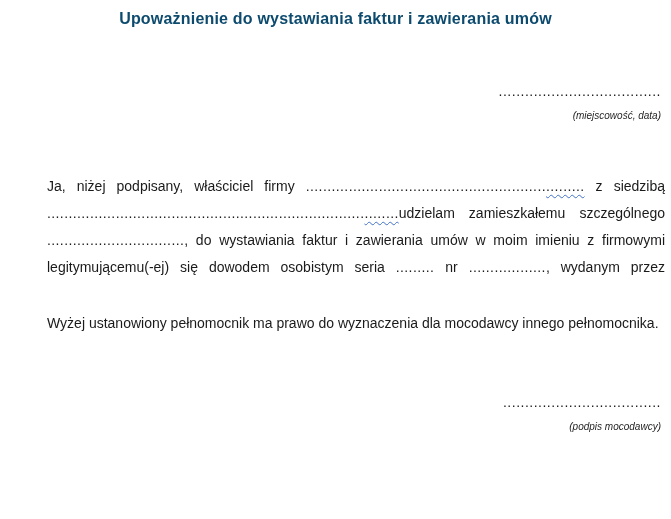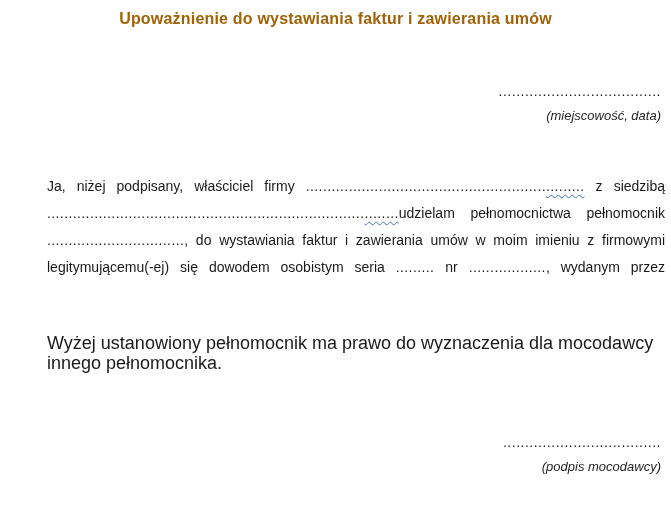--- a/index.html
+++ b/index.html
@@ -15,21 +15,21 @@
     font-family: "Liberation Sans", "DejaVu Sans", sans-serif;
     color: #1a1a1a;
     overflow: hidden;
   }
   .doc-title {
     margin: 0;
     padding-top: 10px;
     text-align: center;
     font-size: 16px;
     font-weight: bold;
-    color: #a16207;
+    color: #0c4a6e;
     letter-spacing: 0.2px;
   }
   .content {
     margin-left: 47px;
     width: 618px;
   }
   .right-block {
     text-align: right;
     padding-right: 4px;
   }
@@ -37,21 +37,21 @@
     margin-top: 54px;
   }
   .dotline {
     font-size: 14px;
     line-height: 18px;
     letter-spacing: 0.5px;
     color: #1a1a1a;
   }
   .caption {
     margin-top: 7px;
-    font-size: 13px;
+    font-size: 10px;
     font-style: italic;
     line-height: 18px;
     color: #1f1f1f;
   }
   .body-par {
     margin-top: 48px;
     font-size: 14px;
   }
   .line {
     text-align: justify;
@@ -74,22 +74,22 @@
   }
   .cursor {
     display: inline-block;
     width: 1.4px;
     height: 16px;
     background: #000000;
     vertical-align: -3px;
     margin: 0 0.5px;
   }
   .par2 {
-    margin: 52px 0 0 0;
-    font-size: 18px;
+    margin: 32px 0 0 0;
+    font-size: 14px;
     line-height: 20px;
   }
   .signature-block {
     margin-top: 60px;
   }
 </style>
 </head>
 <body>
 
 <div class="page">
@@ -98,21 +98,21 @@
 
   <div class="content">
 
     <div class="right-block place-date-block">
       <div class="dotline">.....................................</div>
       <div class="caption">(miejscowość, data)</div>
     </div>
 
     <div class="body-par" id="bodyLines">
         <div class="line"><span class="seg-text">Ja, niżej podpisany, właściciel firmy </span><span class="seg-dots">........................................................</span><span class="seg-squiggle" style="text-decoration-color: rgb(66, 114, 201);">.........</span><span class="seg-text"> z siedzibą</span></div>
-        <div class="line"><span class="seg-dots">..........................................................................</span><span class="seg-squiggle" style="text-decoration-color: rgb(66, 114, 201);">........</span><span class="seg-text">udzielam pełnomocnictwa pełnomocnik</span></div>
+        <div class="line"><span class="seg-dots">..........................................................................</span><span class="seg-squiggle" style="text-decoration-color: rgb(66, 114, 201);">........</span><span class="seg-text">udzielam zamieszkałemu szczególnego</span></div>
         <div class="line"><span class="seg-dots">................................</span><span class="seg-text">, do wystawiania faktur i zawierania umów w moim imieniu z firmowymi</span></div>
         <div class="line"><span class="seg-text">legitymującemu(-ej) się dowodem osobistym seria </span><span class="seg-dots">.........</span><span class="seg-text"> nr </span><span class="seg-dots">..................</span><span class="seg-text">, wydanym przez</span></div>
       </div>
 
     <p class="par2">Wyżej ustanowiony pełnomocnik ma prawo do wyznaczenia dla mocodawcy innego pełnomocnika.</p>
 
     <div class="right-block signature-block">
       <div class="dotline">....................................</div>
       <div class="caption">(podpis mocodawcy)</div>
     </div>

